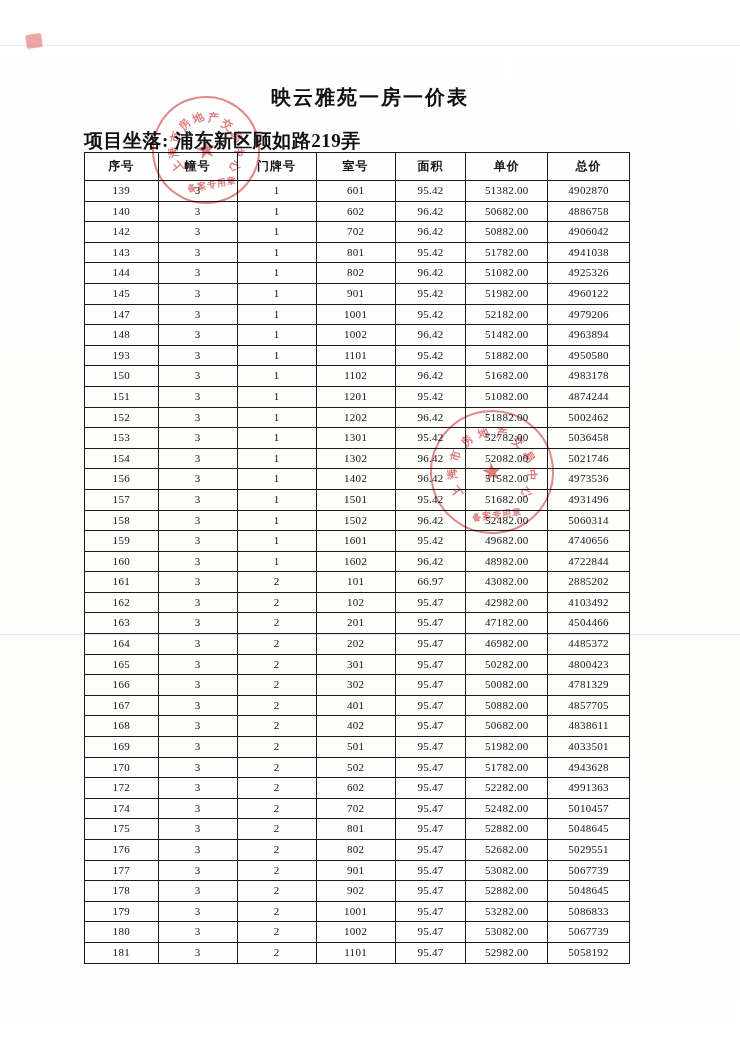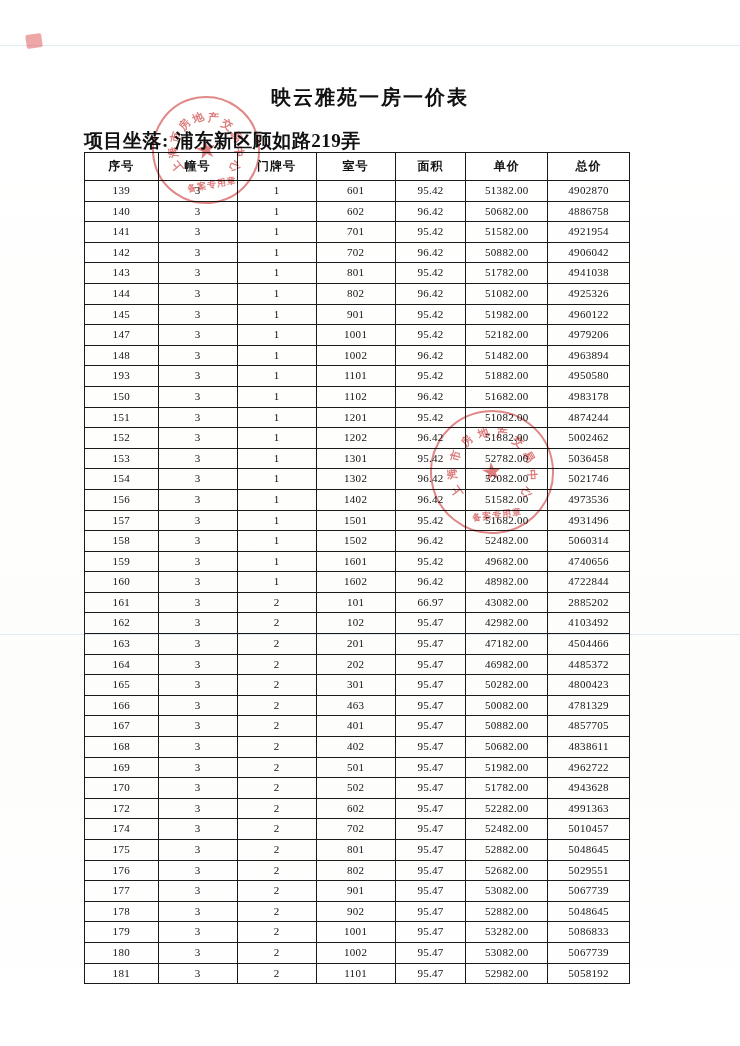--- a/index.html
+++ b/index.html
@@ -212,29 +212,20 @@
         <tr>
           <td class="num">140</td>
           <td class="num">3</td>
           <td class="num">1</td>
           <td class="num">602</td>
           <td class="num">96.42</td>
           <td class="num">50682.00</td>
           <td class="num">4886758</td>
         </tr>
         <tr>
-          <td class="num">141</td>
-          <td class="num">3</td>
-          <td class="num">1</td>
-          <td class="num">701</td>
-          <td class="num">95.42</td>
-          <td class="num">51582.00</td>
-          <td class="num">4921954</td>
-        </tr>
-        <tr>
           <td class="num">142</td>
           <td class="num">3</td>
           <td class="num">1</td>
           <td class="num">702</td>
           <td class="num">96.42</td>
           <td class="num">50882.00</td>
           <td class="num">4906042</td>
         </tr>
         <tr>
           <td class="num">143</td>
@@ -422,21 +413,21 @@
           <td class="num">2</td>
           <td class="num">301</td>
           <td class="num">95.47</td>
           <td class="num">50282.00</td>
           <td class="num">4800423</td>
         </tr>
         <tr>
           <td class="num">166</td>
           <td class="num">3</td>
           <td class="num">2</td>
-          <td class="num">463</td>
+          <td class="num">302</td>
           <td class="num">95.47</td>
           <td class="num">50082.00</td>
           <td class="num">4781329</td>
         </tr>
         <tr>
           <td class="num">167</td>
           <td class="num">3</td>
           <td class="num">2</td>
           <td class="num">401</td>
           <td class="num">95.47</td>
@@ -452,21 +443,21 @@
           <td class="num">50682.00</td>
           <td class="num">4838611</td>
         </tr>
         <tr>
           <td class="num">169</td>
           <td class="num">3</td>
           <td class="num">2</td>
           <td class="num">501</td>
           <td class="num">95.47</td>
           <td class="num">51982.00</td>
-          <td class="num">4962722</td>
+          <td class="num">4033501</td>
         </tr>
         <tr>
           <td class="num">170</td>
           <td class="num">3</td>
           <td class="num">2</td>
           <td class="num">502</td>
           <td class="num">95.47</td>
           <td class="num">51782.00</td>
           <td class="num">4943628</td>
         </tr>

